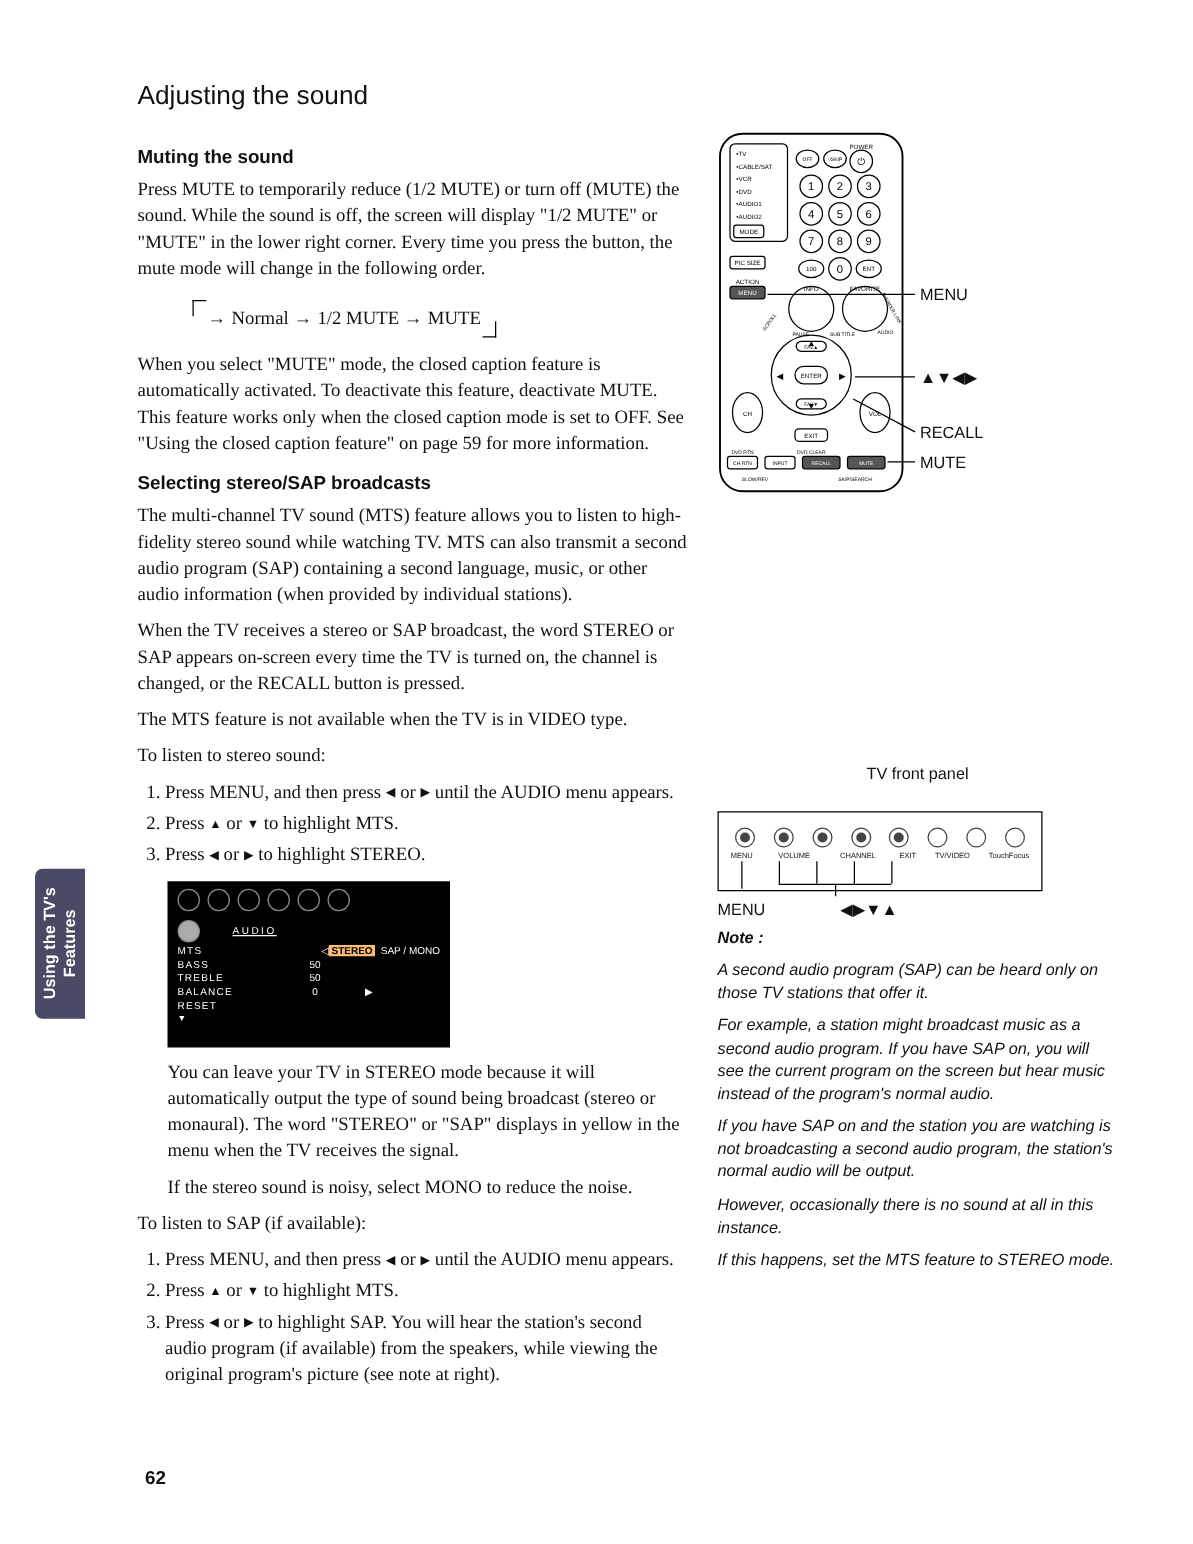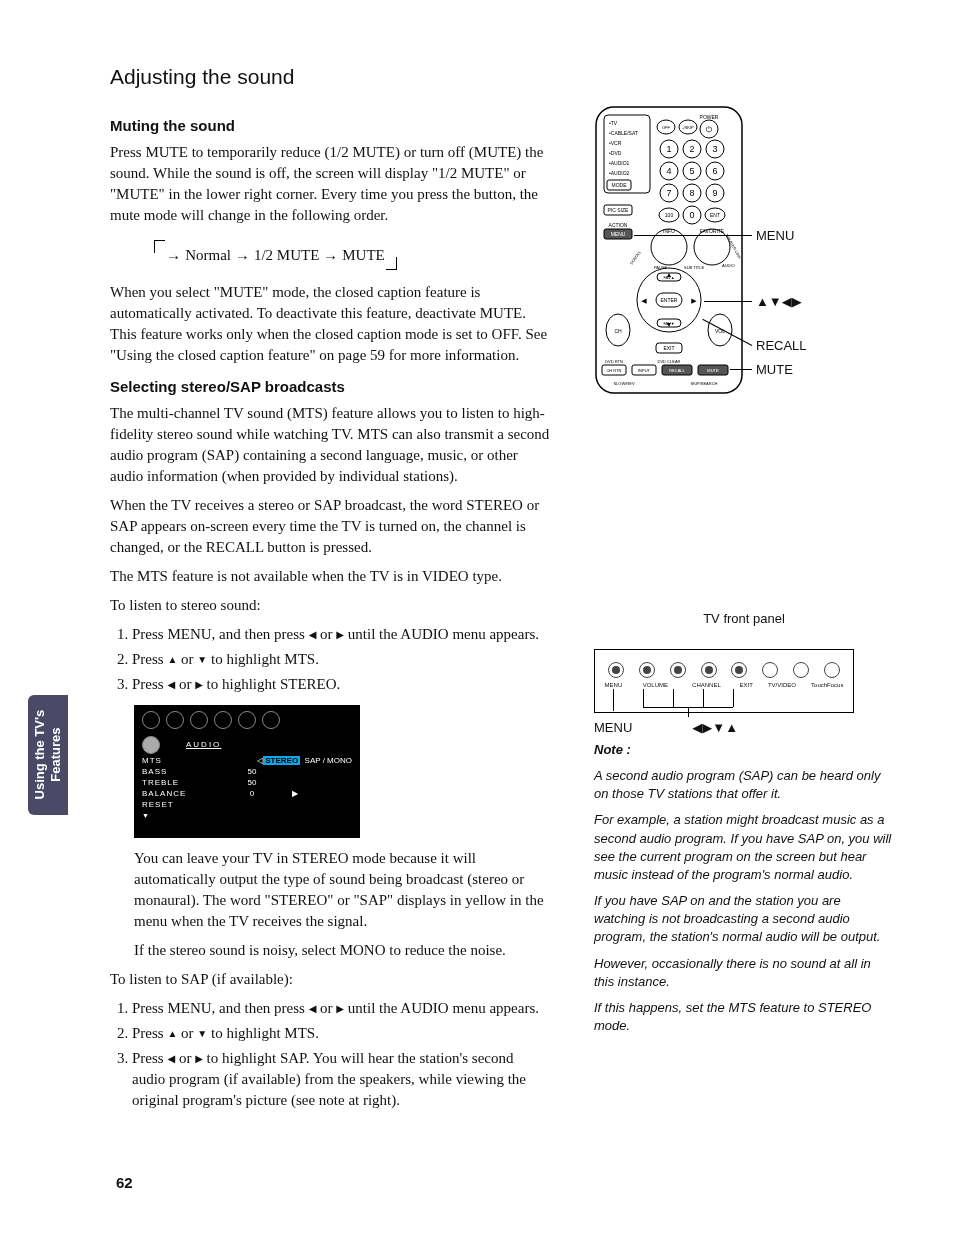--- a/index.html
+++ b/index.html
@@ -46,21 +46,21 @@
     margin: 0 0 14px 0;
   }
   h2 {
     font-family: Arial, Helvetica, sans-serif;
     font-size: 15px;
     font-weight: bold;
     margin: 10px 0 6px 0;
   }
   .cols {
     display: flex;
-    gap: 44px;
+    gap: 24px;
   }
   .col-left {
     width: 440px;
   }
   .col-right {
     flex: 1;
     font-family: Arial, Helvetica, sans-serif;
     font-size: 13px;
   }
   p { margin: 4px 0 8px 0; }
@@ -110,21 +110,21 @@
     border: 1px solid #888;
     border-radius: 50%;
     display: inline-block;
   }
   .osd-icon.sel { background: #aaa; }
   .osd-title { letter-spacing: 2px; margin: 4px 0 4px 20px; text-decoration: underline; }
   .osd-row { display: flex; justify-content: space-between; }
   .osd-row .l { width: 70px; letter-spacing: 1px; }
   .osd-row .v { width: 50px; text-align: center; }
   .osd-badge {
-    background: #0ea5e9; color: #000; padding: 0 2px;
+    background: #fdba74; color: #000; padding: 0 2px;
     font-weight: bold;
   }
   .remote-fig {
     position: relative;
     margin-top: 0;
     height: 280px;
   }
   .remote-img {
     position: absolute;
     left: 0;

